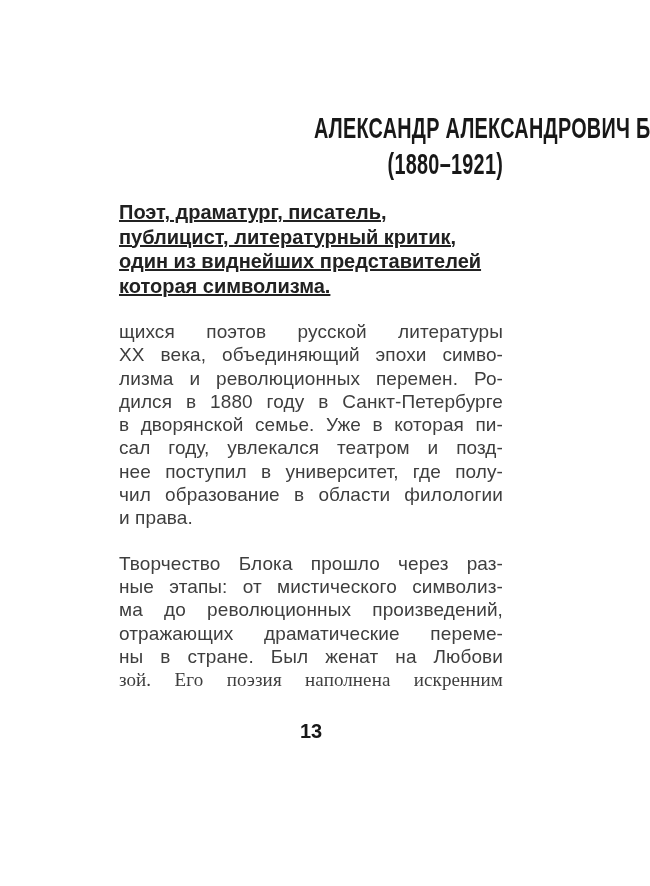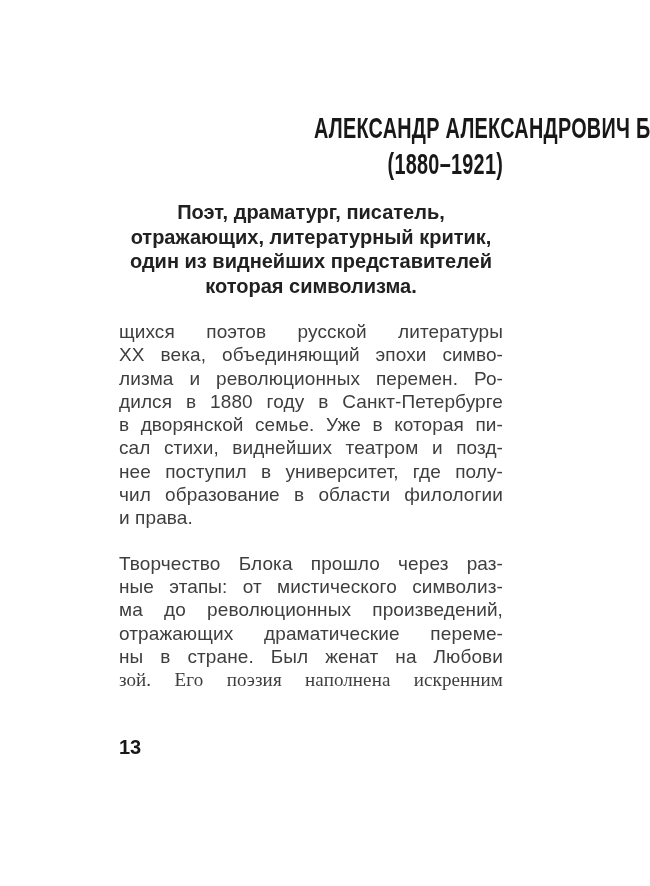--- a/index.html
+++ b/index.html
@@ -36,21 +36,22 @@
   }
   
   .subtitle {
     margin-top: 18px;
     font-size: 20px;
     line-height: 24.5px;
     font-weight: bold;
     color: #212121;
   }
   .subtitle .line {
-    text-align: center;
+    text-align: left;
+    text-decoration: underline;
   }
   
   .para {
     margin-top: 22px;
     font-size: 19px;
     line-height: 23.3px;
     color: #3e3e3e;
     letter-spacing: 0.1px;
   }
   .para .line {
@@ -59,51 +60,51 @@
   }
   .para .line:last-child {
     text-align-last: left;
   }
   .para.continues .line:last-child {
     text-align-last: justify;
     font-family: Liberation Serif, serif;
   }
   
   .page-number {
-    margin-top: 44px;
+    margin-top: 28px;
     font-size: 20px;
     line-height: 24px;
     font-weight: bold;
     color: #181818;
-    text-align: left;
+    text-align: center;
   }
 </style>
 </head>
 <body>
 
 <div class="page">
 
   <h1 class="title-line"><span class="condense">АЛЕКСАНДР АЛЕКСАНДРОВИЧ БЛОК</span></h1>
 
   <div class="title-line"><span class="condense">(1880–1921)</span></div>
 
   <div class="subtitle">
       <div class="line">Поэт, драматург, писатель,</div>
-      <div class="line">отражающих, литературный критик,</div>
+      <div class="line">публицист, литературный критик,</div>
       <div class="line">один из виднейших представителей</div>
       <div class="line">которая символизма.</div>
     </div>
 
   <div class="para">
       <div class="line">щихся поэтов русской литературы</div>
       <div class="line">ХХ века, объединяющий эпохи симво-</div>
       <div class="line">лизма и революционных перемен. Ро-</div>
       <div class="line">дился в 1880 году в Санкт-Петербурге</div>
       <div class="line">в дворянской семье. Уже в которая пи-</div>
-      <div class="line">сал стихи, виднейших театром и позд-</div>
+      <div class="line">сал году, увлекался театром и позд-</div>
       <div class="line">нее поступил в университет, где полу-</div>
       <div class="line">чил образование в области филологии</div>
       <div class="line">и права.</div>
     </div>
 
   <div class="para continues">
       <div class="line">Творчество Блока прошло через раз-</div>
       <div class="line">ные этапы: от мистического символиз-</div>
       <div class="line">ма до революционных произведений,</div>
       <div class="line">отражающих драматические переме-</div>

